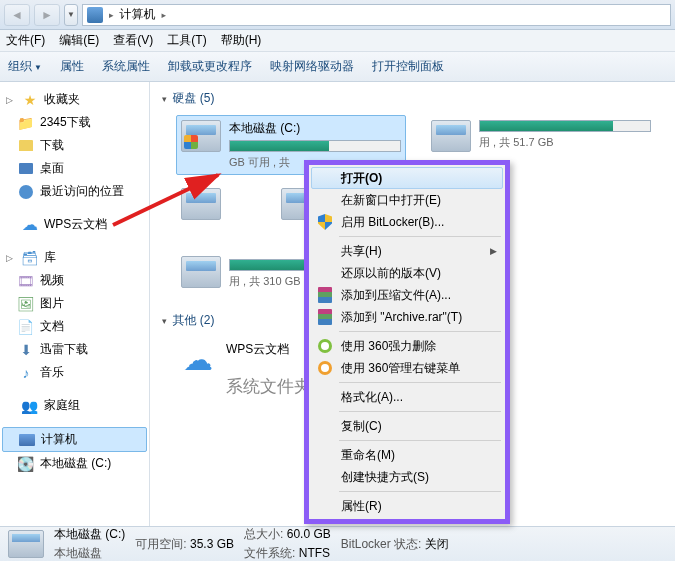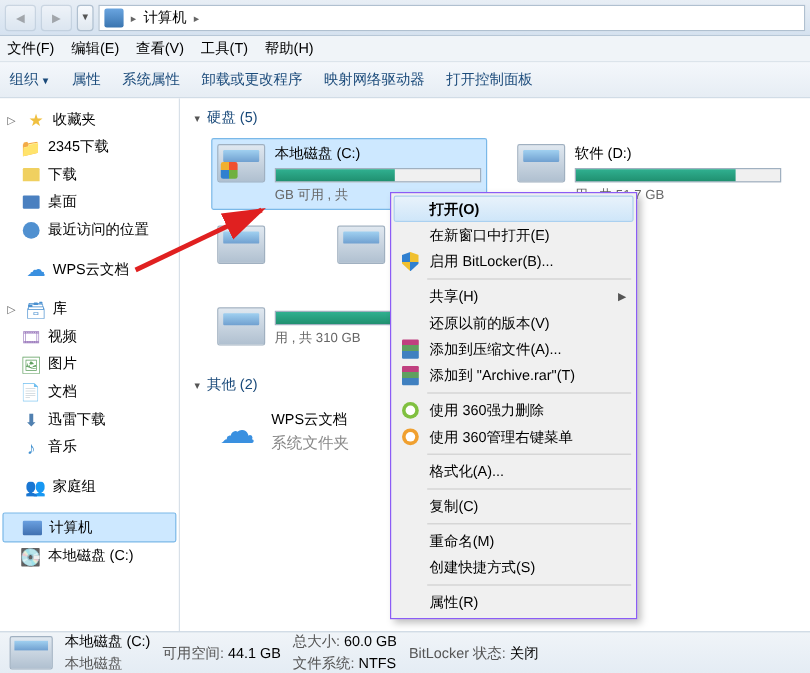--- a/index.html
+++ b/index.html
@@ -56,32 +56,32 @@
 .drive-icon::before { content: ""; position: absolute; top: 4px; left: 4px; right: 4px; height: 10px; background: linear-gradient(#a0d0f0, #70a0d0); border-radius: 1px; }
 .drive-icon.win::after { content: ""; position: absolute; bottom: 2px; left: 2px; width: 14px; height: 14px; background: conic-gradient(#f05030 0 25%, #70b040 0 50%, #3080d0 0 75%, #f0b030 0); border-radius: 2px; }
 .drive-info { flex: 1; min-width: 0; }
 .drive-name { margin-bottom: 3px; white-space: nowrap; }
 .capacity { height: 12px; border: 1px solid #a0b0c0; background: #f0f0f0; margin-bottom: 3px; display: flex; }
 .cap-used { background: linear-gradient(#30b090, #209070); height: 100%; }
 .drive-stat { color: #666; font-size: 11px; white-space: nowrap; }
 
 .other-item { display: flex; gap: 10px; padding: 4px; margin-left: 14px; width: 230px; }
 .other-icon { width: 36px; height: 36px; display: flex; align-items: center; justify-content: center; font-size: 30px; color: #3a90e0; }
-.other-info .sub { color: #888; font-size: 13px; margin-top: 2px; }
+.other-info .sub { color: #888; font-size: 17px; margin-top: 17px; }
 
 .statusbar { position: absolute; bottom: 0; left: 0; right: 0; height: 35px; background: linear-gradient(#f0f4f8, #e4ecf4); border-top: 1px solid #c8d4e0; display: flex; align-items: center; padding: 0 8px; gap: 10px; }
 .sb-icon { width: 36px; height: 28px; background: linear-gradient(#e0e8f0,#b0c0d0); border: 1px solid #a0b0c0; border-radius: 2px; position: relative; }
 .sb-icon::before { content: ""; position: absolute; top: 3px; left: 3px; right: 3px; height: 8px; background: linear-gradient(#a0d0f0,#70a0d0); }
 .sb-col { display: flex; flex-direction: column; gap: 2px; font-size: 11px; }
 .sb-label { color: #555; }
 .sb-val { color: #000; }
 .sb-bar { width: 60px; height: 10px; border: 1px solid #a0b0c0; background: #f0f0f0; display: inline-block; position: relative; vertical-align: middle; }
 .sb-bar-fill { position: absolute; left: 0; top: 0; bottom: 0; background: linear-gradient(#30b0f0,#2080c0); }
 
-.ctx-menu { position: absolute; left: 325px; top: 160px; width: 206px; background: #f0f0f0; border: 1px solid #8b5cf6; box-shadow: 3px 3px 6px rgba(0,0,0,0.25); padding: 2px; z-index: 100; }
+.ctx-menu { position: absolute; left: 304px; top: 160px; width: 206px; background: #f0f0f0; border: 5px solid #8b5cf6; box-shadow: 3px 3px 6px rgba(0,0,0,0.25); padding: 2px; z-index: 100; }
 .ctx-item { display: flex; align-items: center; height: 22px; padding: 0 18px 0 30px; position: relative; cursor: default; }
 .ctx-item.hover { background: linear-gradient(#e8f2fb, #cfe6f9); border: 1px solid #aad0f0; border-radius: 2px; padding-left: 29px; height: 22px; }
 .ctx-item.bold { font-weight: bold; }
 .ctx-icon { position: absolute; left: 6px; width: 16px; height: 16px; display: flex; align-items: center; justify-content: center; }
 .ctx-sep { height: 1px; background: #d0d0d0; margin: 3px 2px 3px 28px; }
 .ctx-sub { position: absolute; right: 6px; font-size: 9px; color: #555; }
 .shield-ic { width: 14px; height: 16px; background: conic-gradient(#f0c030 0 25%, #3080d0 0 50%, #f0c030 0 75%, #3080d0 0); clip-path: polygon(50% 0, 100% 15%, 100% 60%, 50% 100%, 0 60%, 0 15%); }
 .rar-ic { width: 14px; height: 16px; background: linear-gradient(#c04080 0 30%, #60a060 0 60%, #4080c0 0); border-radius: 1px; }
 .x360-ic { width: 14px; height: 14px; background: #80c040; border-radius: 50%; position: relative; }
 .x360-ic::after { content: ""; position: absolute; inset: 3px; background: #fff; border-radius: 50%; }
@@ -221,21 +221,20 @@
           <div class="drive-name">本地磁盘 (C:)</div>
           <div class="capacity">
               <div class="cap-used" style="width:58%"></div>
             </div>
           <div class="drive-stat">GB 可用 , 共</div>
         </div>
       </div>
       <div class="drive">
         <div class="drive-icon"></div>
         <div class="drive-info">
-          <div class="drive-name">软件 (D:)</div>
           <div class="capacity">
               <div class="cap-used" style="width:78%"></div>
             </div>
           <div class="drive-stat">用 , 共 51.7 GB</div>
         </div>
       </div>
       <div class="drive partial">
         <div class="drive-icon"></div>
       </div>
       <div class="drive">
@@ -360,21 +359,21 @@
     </div>
 </div>
 
 <div class="statusbar">
   <div class="sb-icon"></div>
   <div class="sb-col">
     <span>本地磁盘 (C:)</span>
     <span class="sb-label">本地磁盘</span>
   </div>
   <div class="sb-col">
-    <span><span class="sb-label">可用空间:</span> <span class="sb-val">44.1 GB</span></span>
+    <span><span class="sb-label">可用空间:</span> <span class="sb-val">35.3 GB</span></span>
   </div>
   <div class="sb-col">
     <span><span class="sb-label">总大小:</span> <span class="sb-val">60.0 GB</span></span>
     <span><span class="sb-label">文件系统:</span> <span class="sb-val">NTFS</span></span>
   </div>
   <div class="sb-col">
     <span><span class="sb-label">BitLocker 状态:</span> <span class="sb-val">关闭</span></span>
   </div>
 </div>
 

